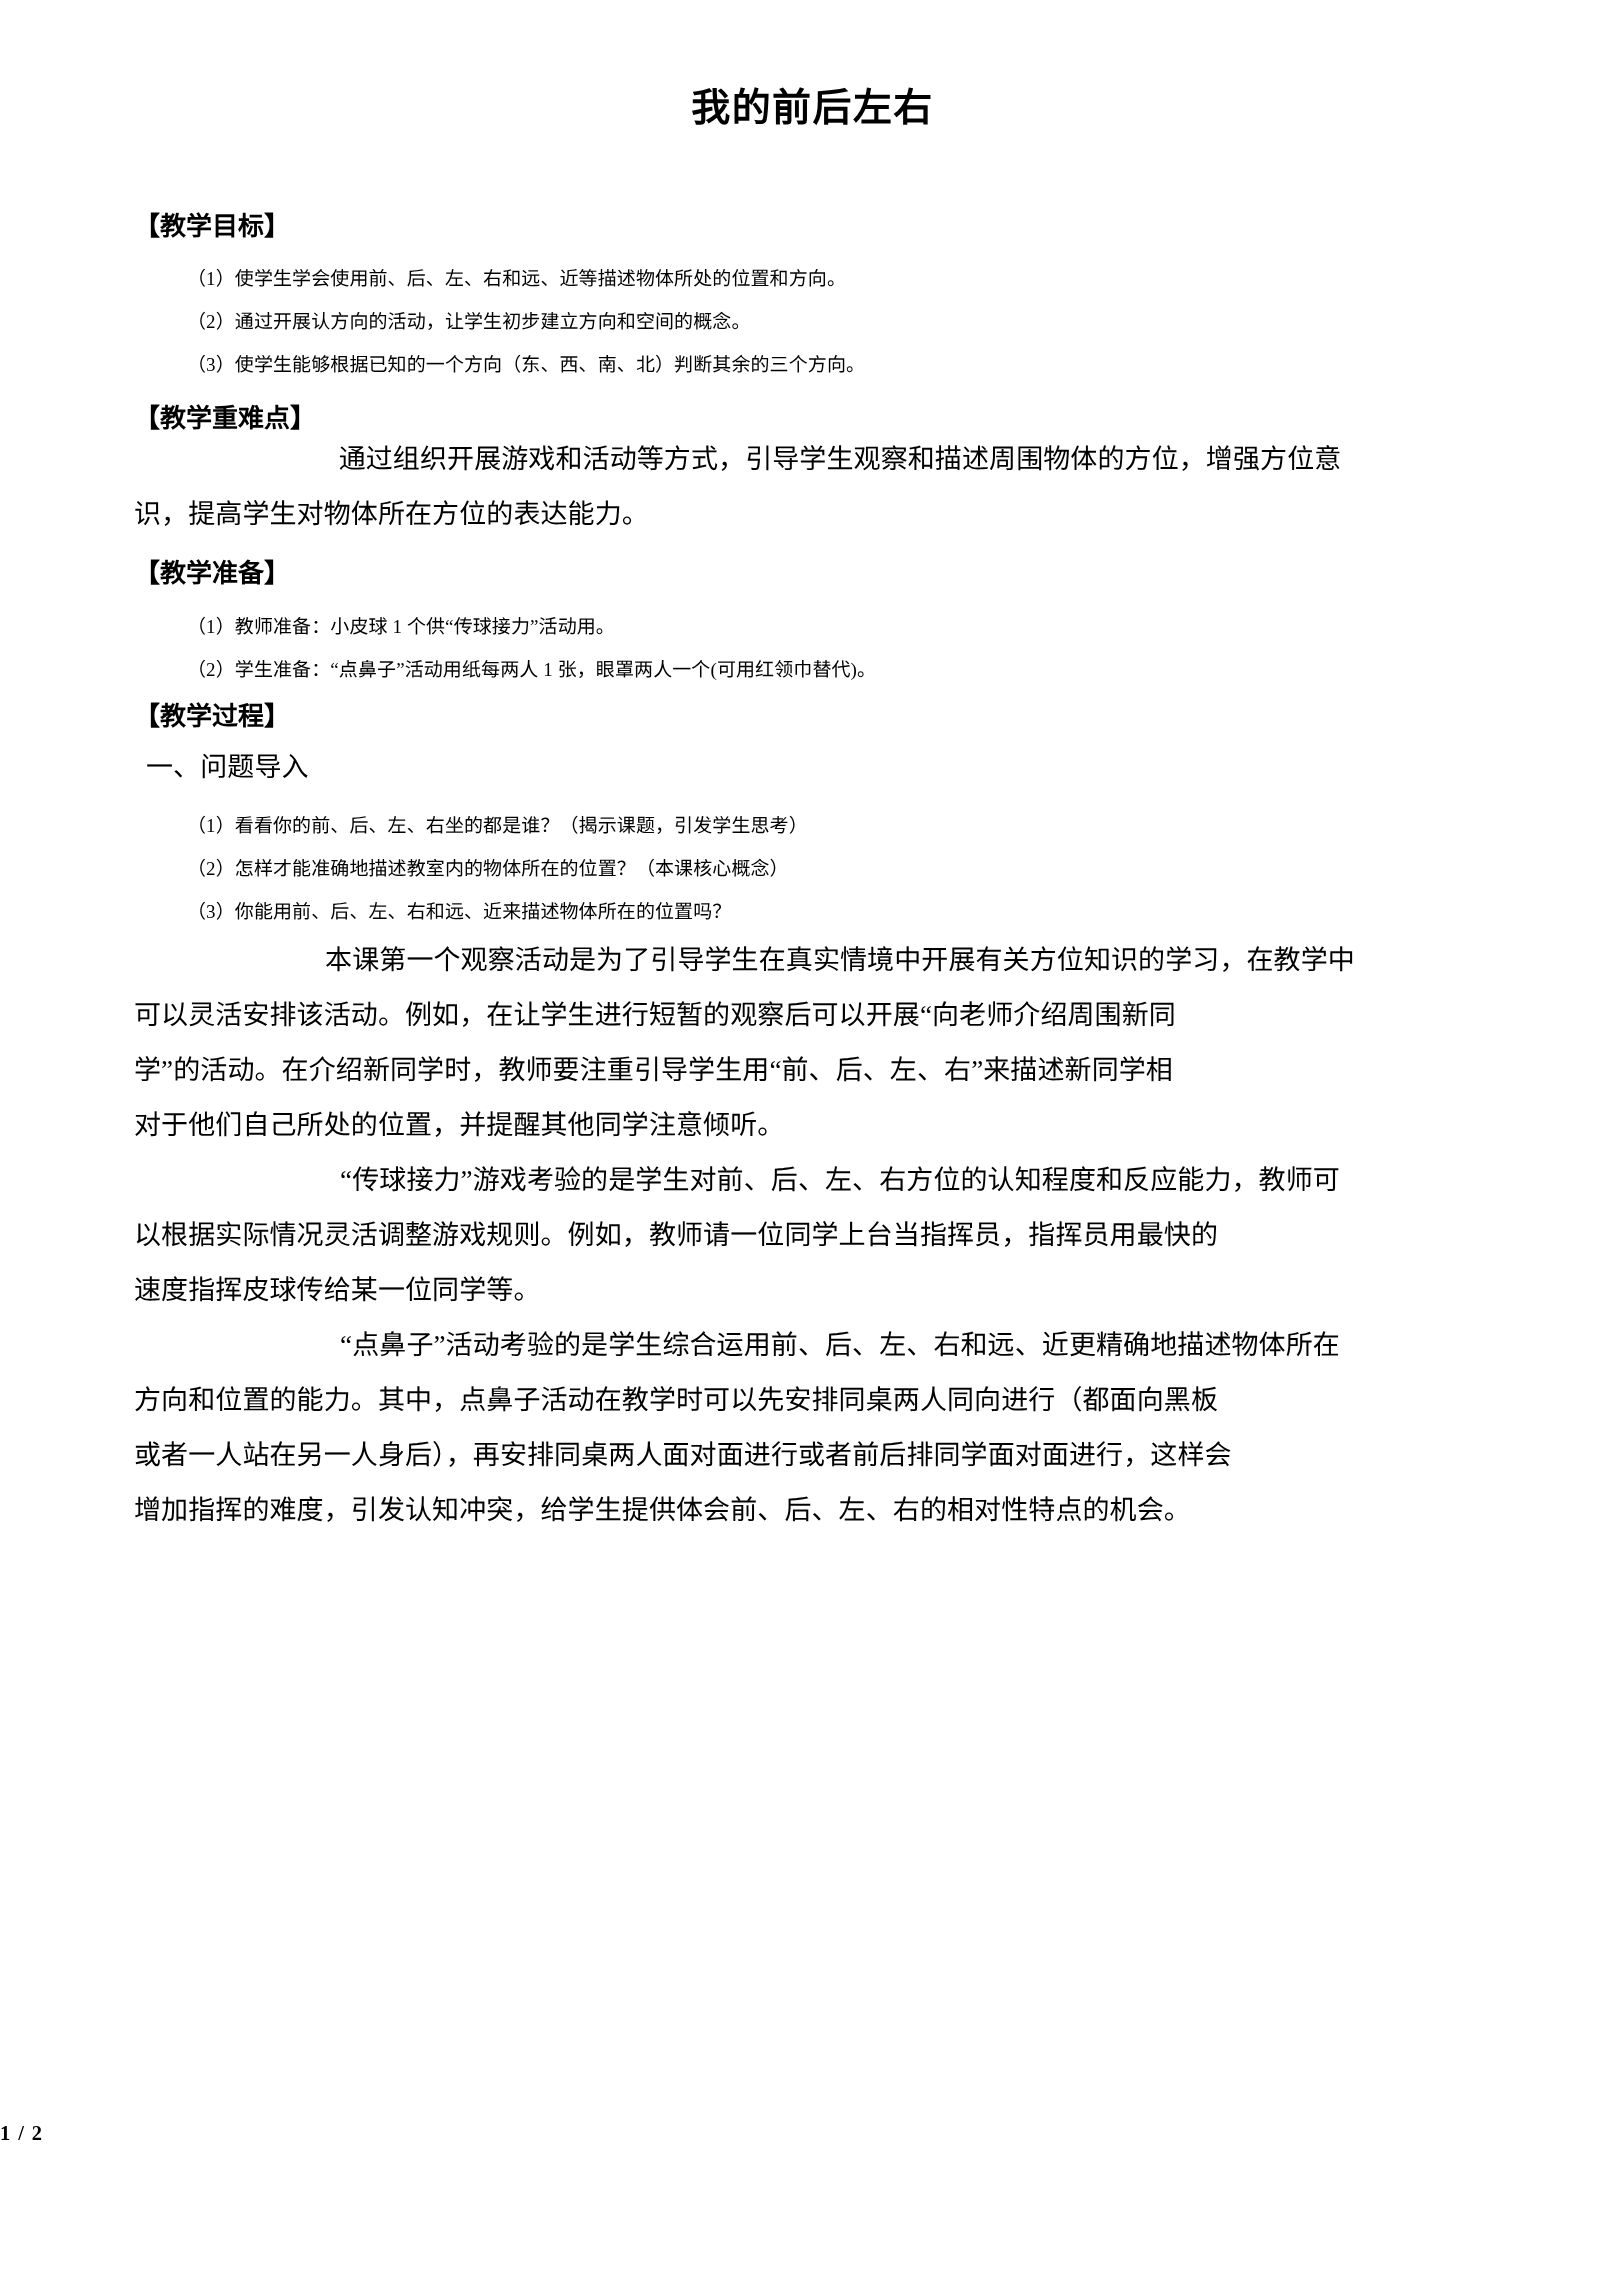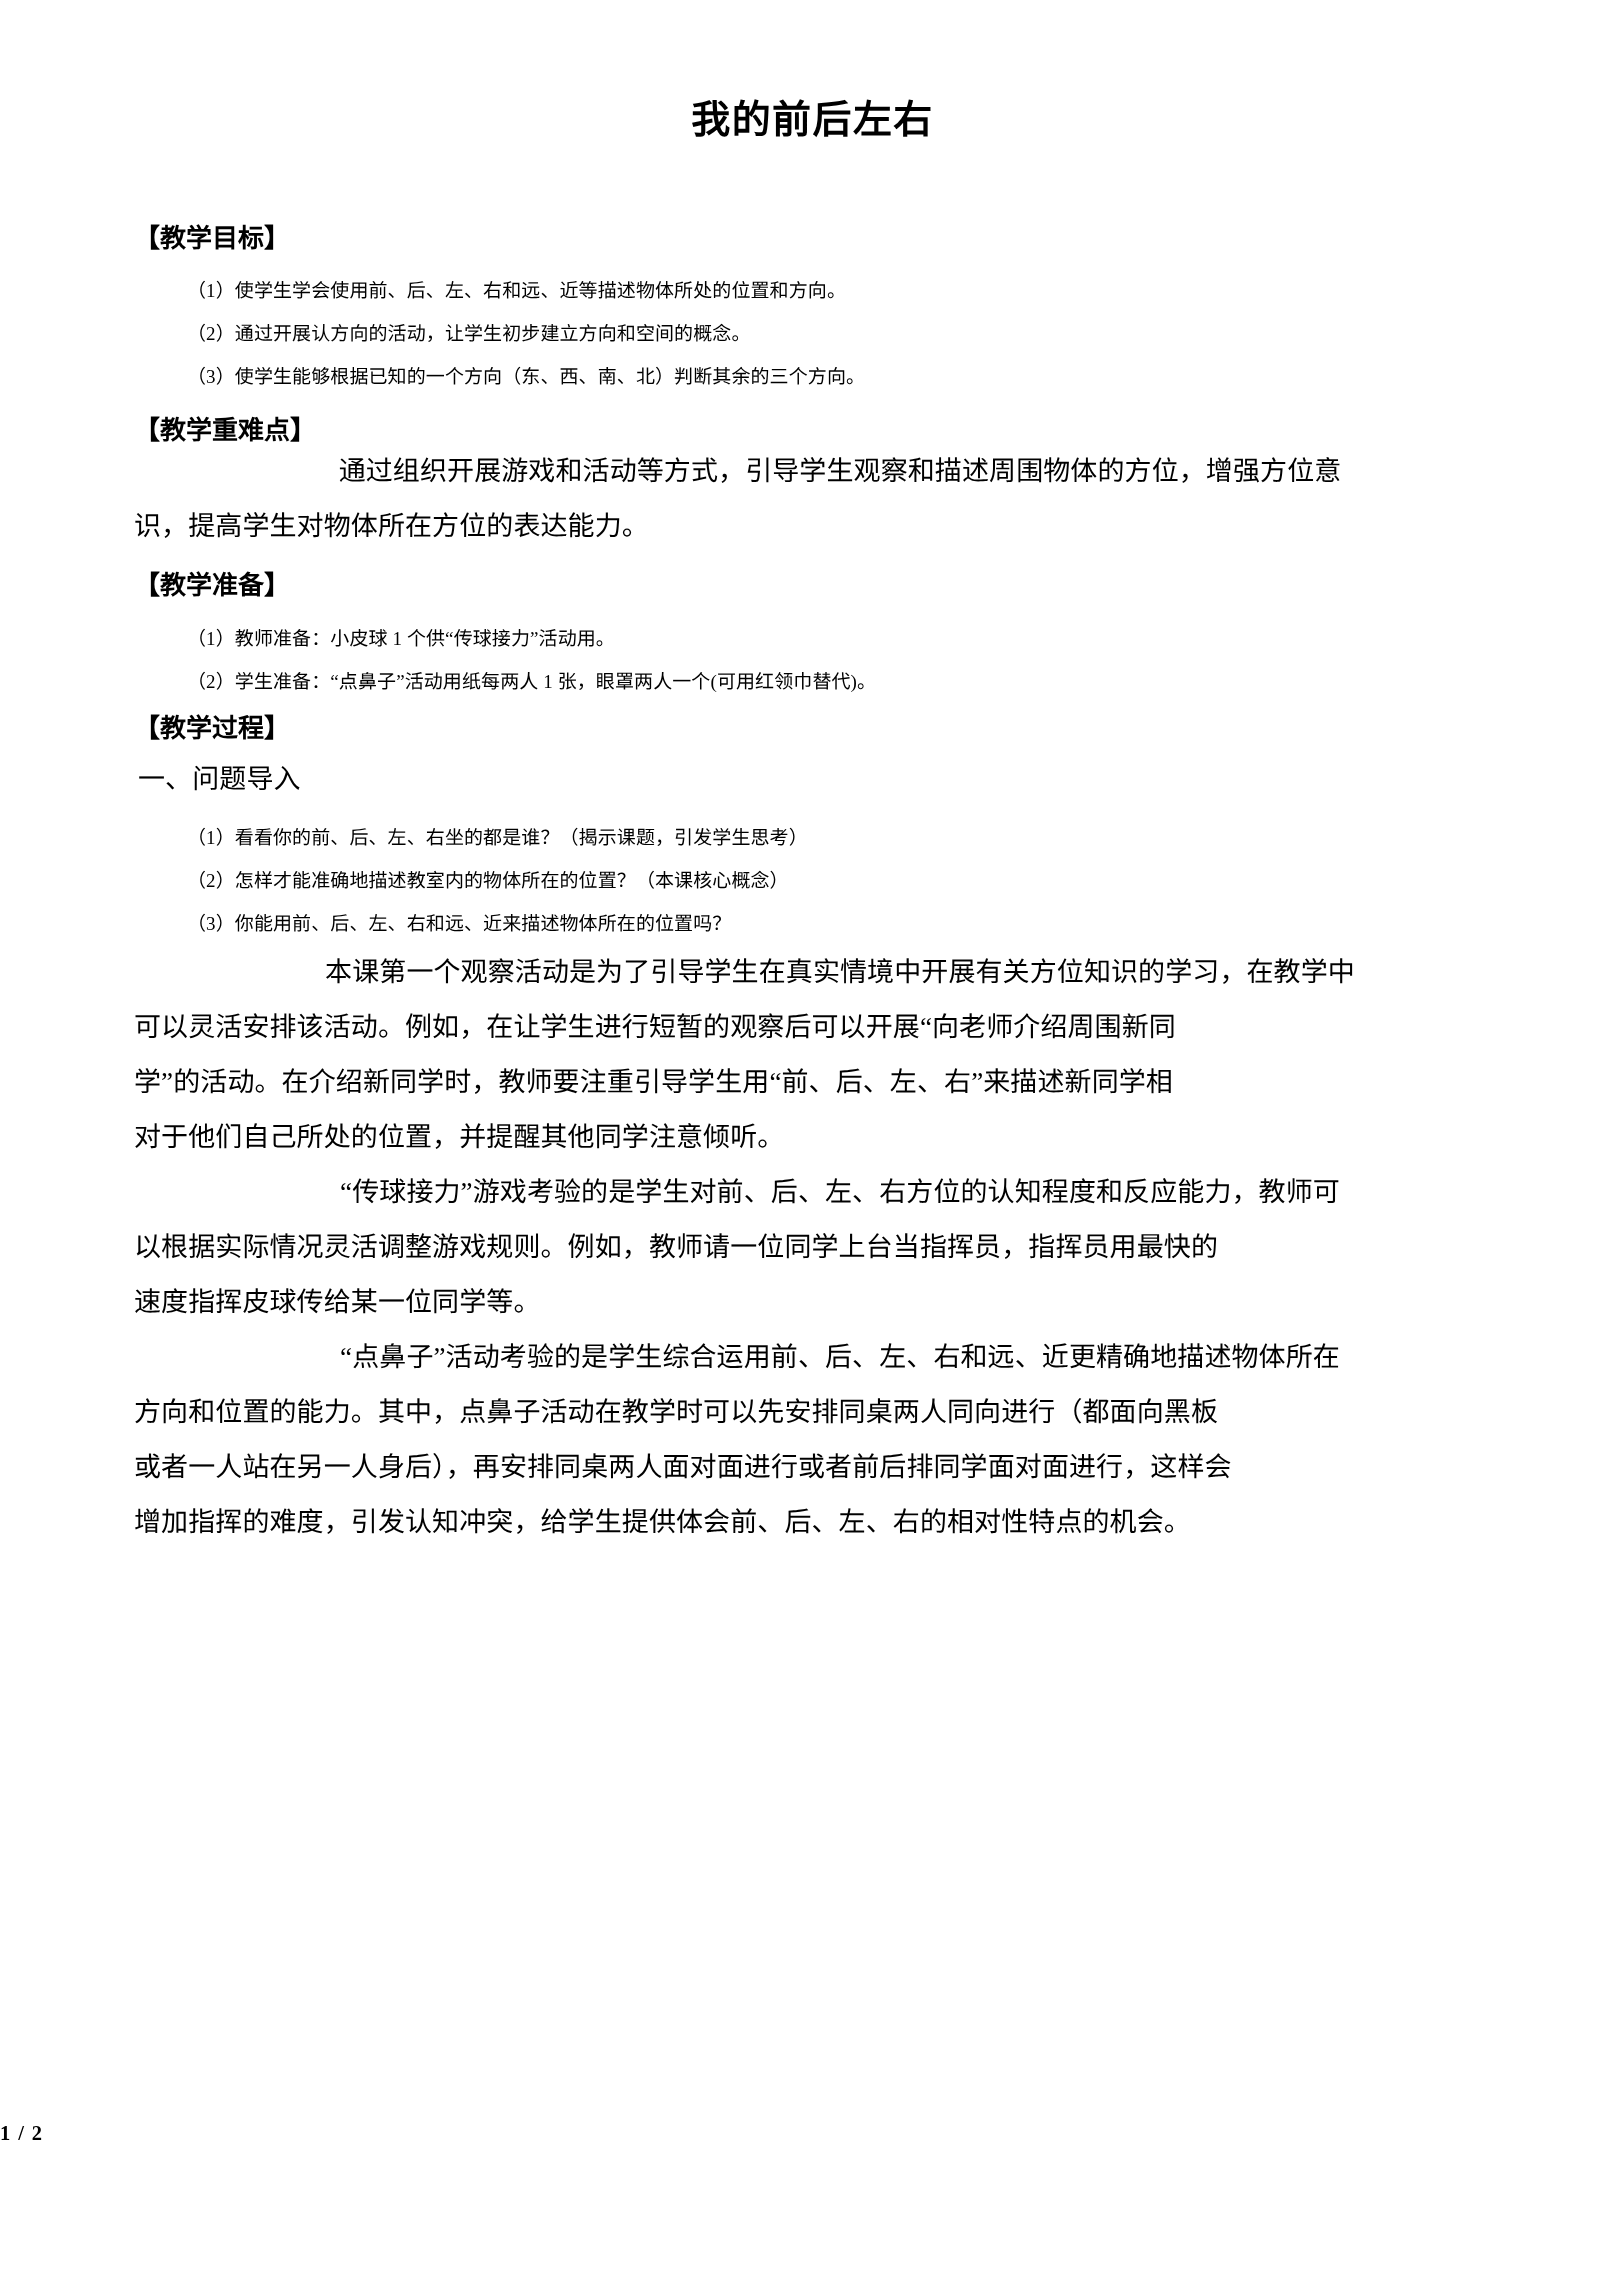--- a/index.html
+++ b/index.html
@@ -29,21 +29,21 @@
     top: 0;
     width: 1357px;
   }
 
   
   .doc-title {
     text-align: center;
     font-size: 39px;
     font-weight: bold;
     letter-spacing: 1.4px;
-    margin: 16px;
+    margin: 4px;
     padding-top: 80px;
     line-height: 1.25;
     font-family: "Liberation Serif", "DejaVu Serif", serif;
   }
 
   
   .section-heading {
     font-size: 26px;
     font-weight: bold;
     letter-spacing: 0px;
@@ -66,21 +66,21 @@
     letter-spacing: 0.1px;
     white-space: nowrap;
   }
   .list-block { margin-top: 17.7px; }
   .list-block-tight { margin-top: 15px; }
 
   
   .sub-heading {
     font-size: 27px;
     line-height: 43px;
-    margin: 4px;
+    margin: 12px;
     padding: 0;
     text-indent: 0;
     letter-spacing: 0.1px;
   }
   .sub-gap { margin-top: 16.4px; }
   .sub-gap-2 { margin-top: 13.6px; }
 
   
   .lines > div {
     font-size: 27px;

